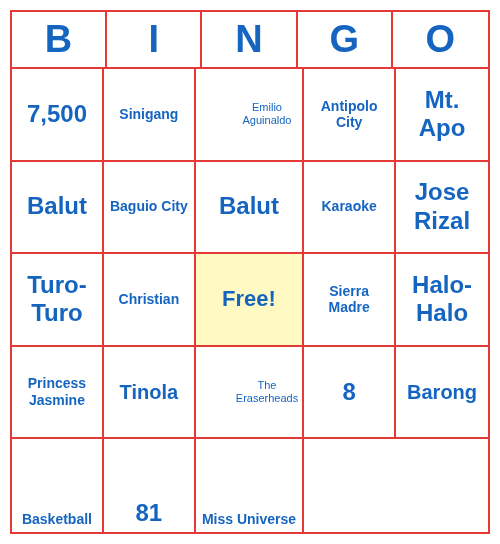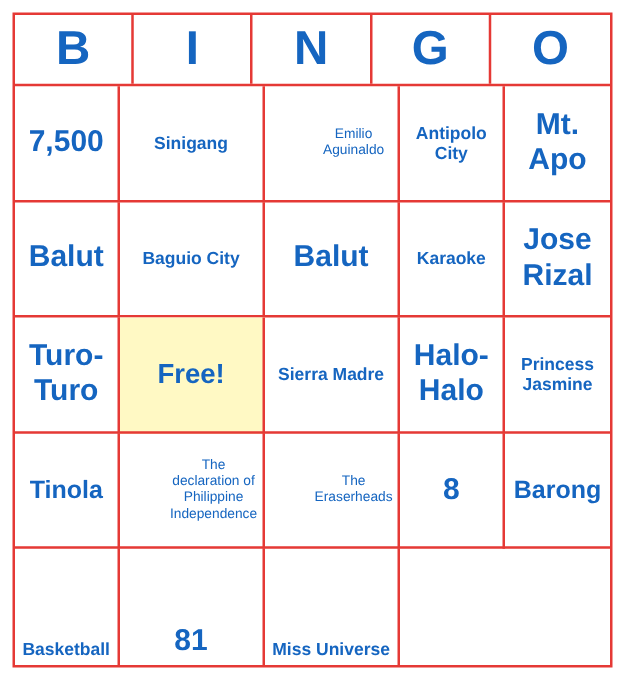--- a/index.html
+++ b/index.html
@@ -119,37 +119,37 @@
       </div>
       <div class="bingo-cell">
         <span class="cell-text">Karaoke</span>
       </div>
       <div class="bingo-cell">
         <span class="cell-text xlarge">Jose Rizal</span>
       </div>
       <div class="bingo-cell">
         <span class="cell-text xlarge">Turo-Turo</span>
       </div>
+      <div class="bingo-cell">
+        <span class="cell-text">Christian</span>
+      </div>
       <div class="bingo-cell" style="background-color: rgb(255, 249, 196);">
         <span class="free-cell">Free!</span>
       </div>
       <div class="bingo-cell">
         <span class="cell-text">Sierra Madre</span>
       </div>
       <div class="bingo-cell">
         <span class="cell-text xlarge">Halo-Halo</span>
       </div>
       <div class="bingo-cell">
         <span class="cell-text">Princess Jasmine</span>
       </div>
       <div class="bingo-cell">
         <span class="cell-text large">Tinola</span>
-      </div>
-      <div class="bingo-cell">
-        <span class="cell-text small">The declaration of Philippine Independence</span>
       </div>
       <div class="bingo-cell">
         <span class="cell-text small">The Eraserheads</span>
       </div>
       <div class="bingo-cell">
         <span class="cell-text xlarge">8</span>
       </div>
       <div class="bingo-cell">
         <span class="cell-text large">Barong</span>
       </div>

